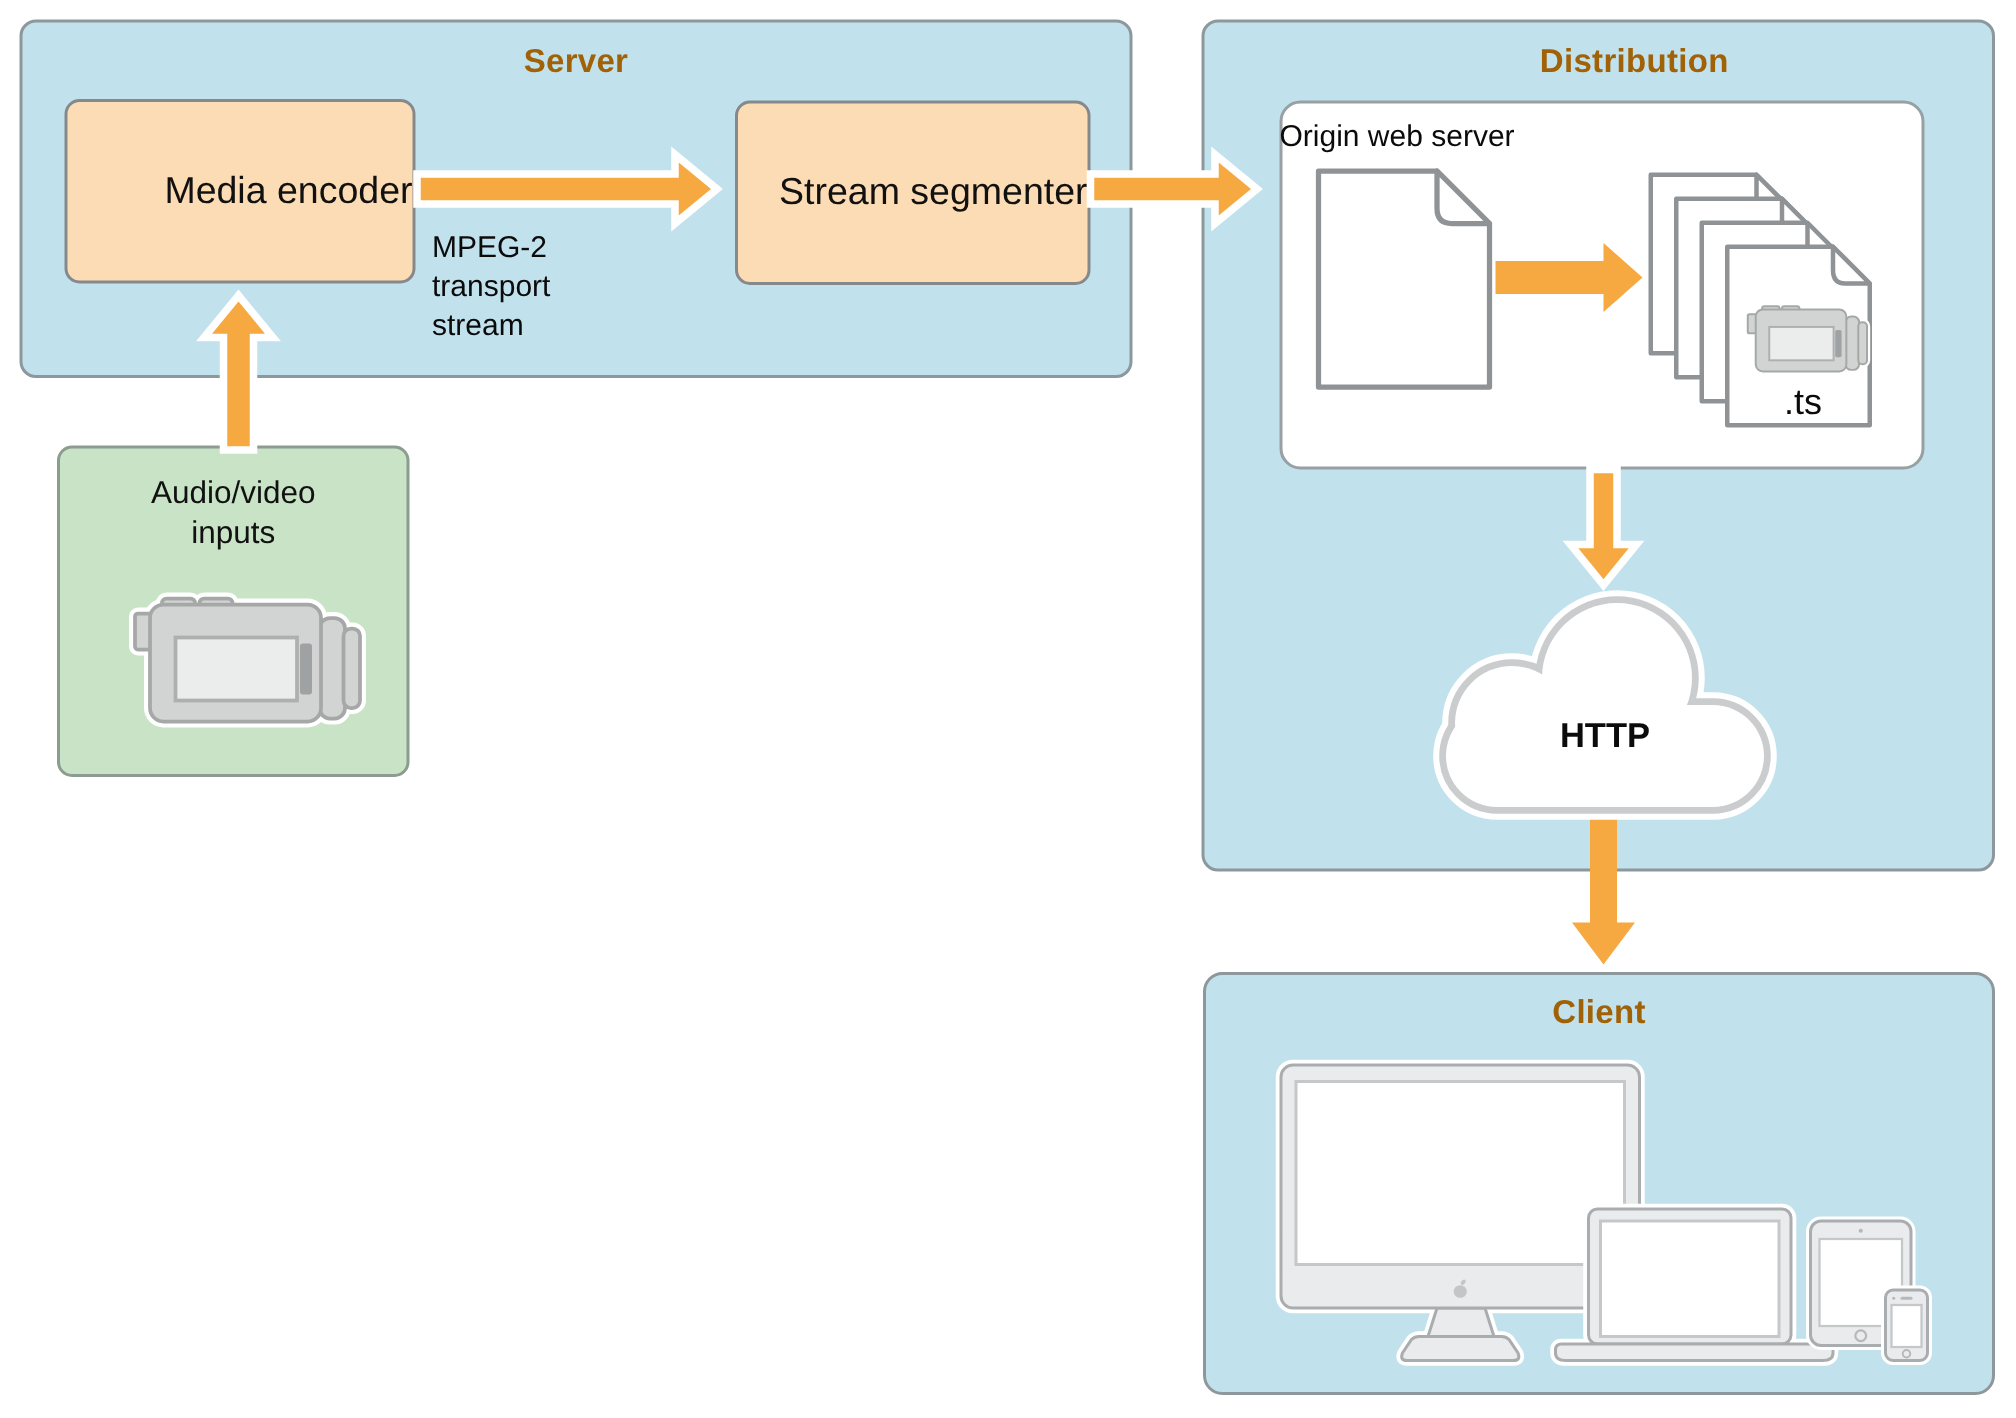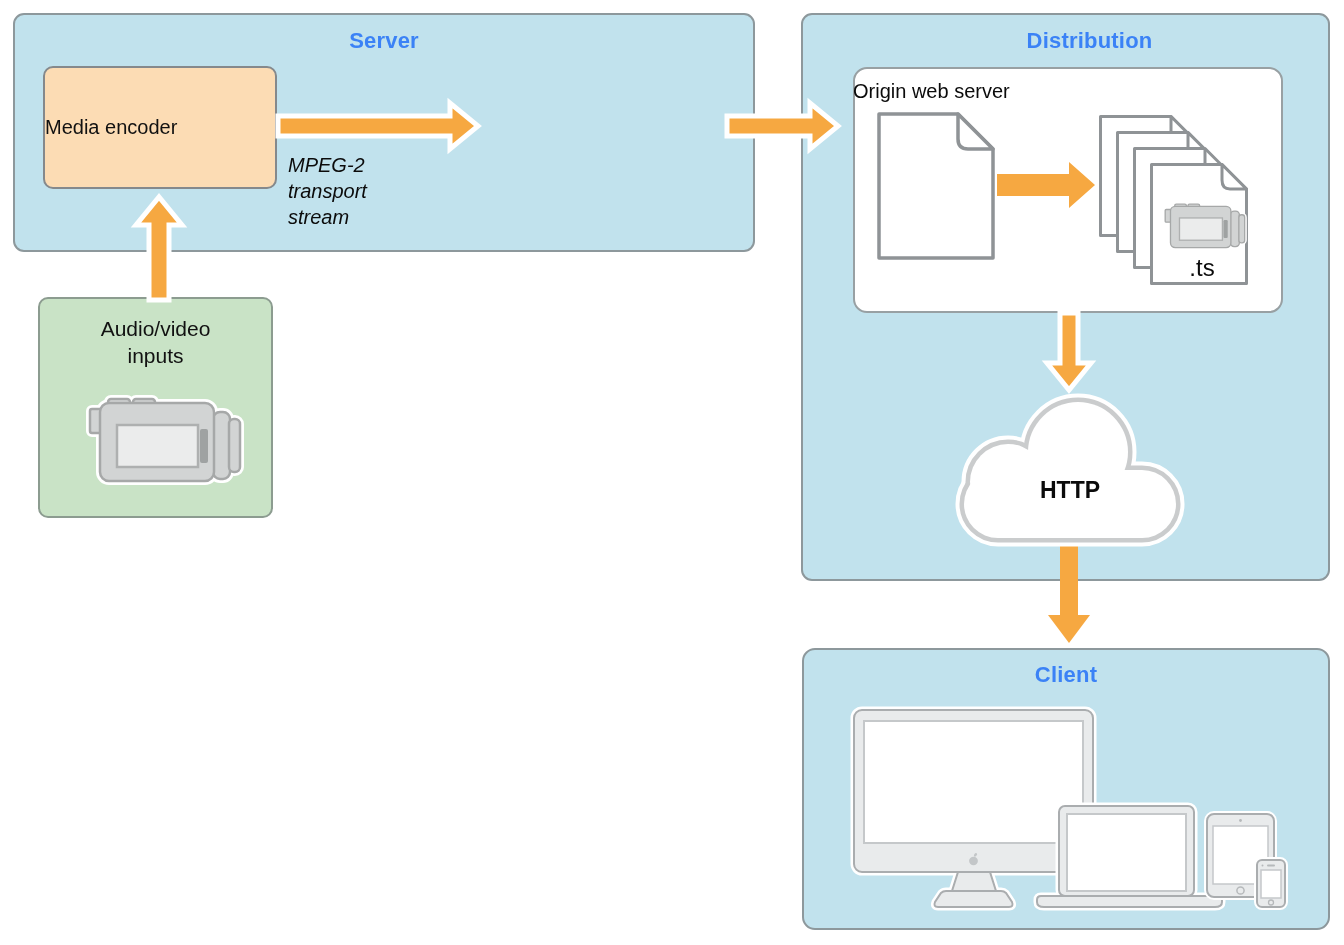--- a/index.html
+++ b/index.html
@@ -8,25 +8,25 @@
     font-family:"Liberation Sans","DejaVu Sans",sans-serif;color:#111;
     overflow:hidden;
   }
   .abs{position:absolute;}
   .panel{
     background:#c1e2ed;border:2px solid #8d989c;border-radius:11px;
     box-sizing:border-box;
   }
   .panel-title{
     position:absolute;text-align:center;font-weight:bold;font-size:22px;
-    color:#3b82f6;letter-spacing:0.2px;
+    color:#a16207;letter-spacing:0.2px;
   }
   .node{
-    position:absolute;display:flex;align-items:center;justify-content:flex-start;
-    box-sizing:border-box;border-radius:10px;font-size:20px;text-align:center;
+    position:absolute;display:flex;align-items:center;justify-content:flex-end;
+    box-sizing:border-box;border-radius:10px;font-size:25px;text-align:center;
   }
   .node-orange{background:#fcdcb4;border:2px solid #85898c;}
   .node-green{background:#c9e3c6;border:2px solid #8c9c90;flex-direction:column;
     justify-content:flex-start;padding-top:16px;line-height:27px;}
   .white-box{
     position:absolute;background:#ffffff;border:2px solid #98a0a3;
     border-radius:14px;box-sizing:border-box;
   }
   .flow-label{
     position:absolute;text-align:left;font-size:20px;line-height:26px;color:#0b0b0b;
@@ -64,22 +64,25 @@
     </defs>
   </svg>
 
   <div class="panel abs" style="left:13px;top:13px;width:742px;height:239px;"></div>
   <div class="panel-title" style="left:13px;top:28px;width:742px;">Server</div>
 
   <div class="node node-orange" style="left:43px;top:66px;width:234px;height:123px;">
     <span>Media encoder</span>
   </div>
 
-
-  <div class="flow-label" style="left:288px;top:152px;width:180px;font-style:italic;">
+  <div class="node node-orange" style="left:490px;top:67px;width:237px;height:123px;">
+    <span>Stream segmenter</span>
+  </div>
+
+  <div class="flow-label" style="left:288px;top:152px;width:180px;">
     <div>MPEG-2</div>
     <div>transport</div>
     <div>stream</div>
   </div>
 
   <div class="node node-green" style="left:38px;top:297px;width:235px;height:221px;font-size:21px;">
     <span>Audio/video</span>
     <span>inputs</span>
   </div>
   <svg class="abs" style="left:84px;top:393px;" width="160" height="105" viewBox="0 0 160 105">

